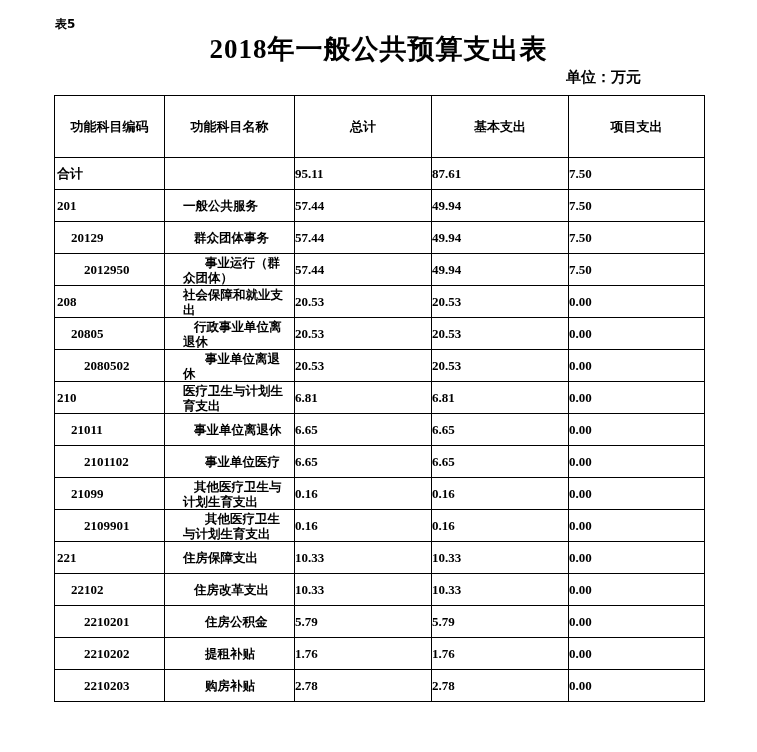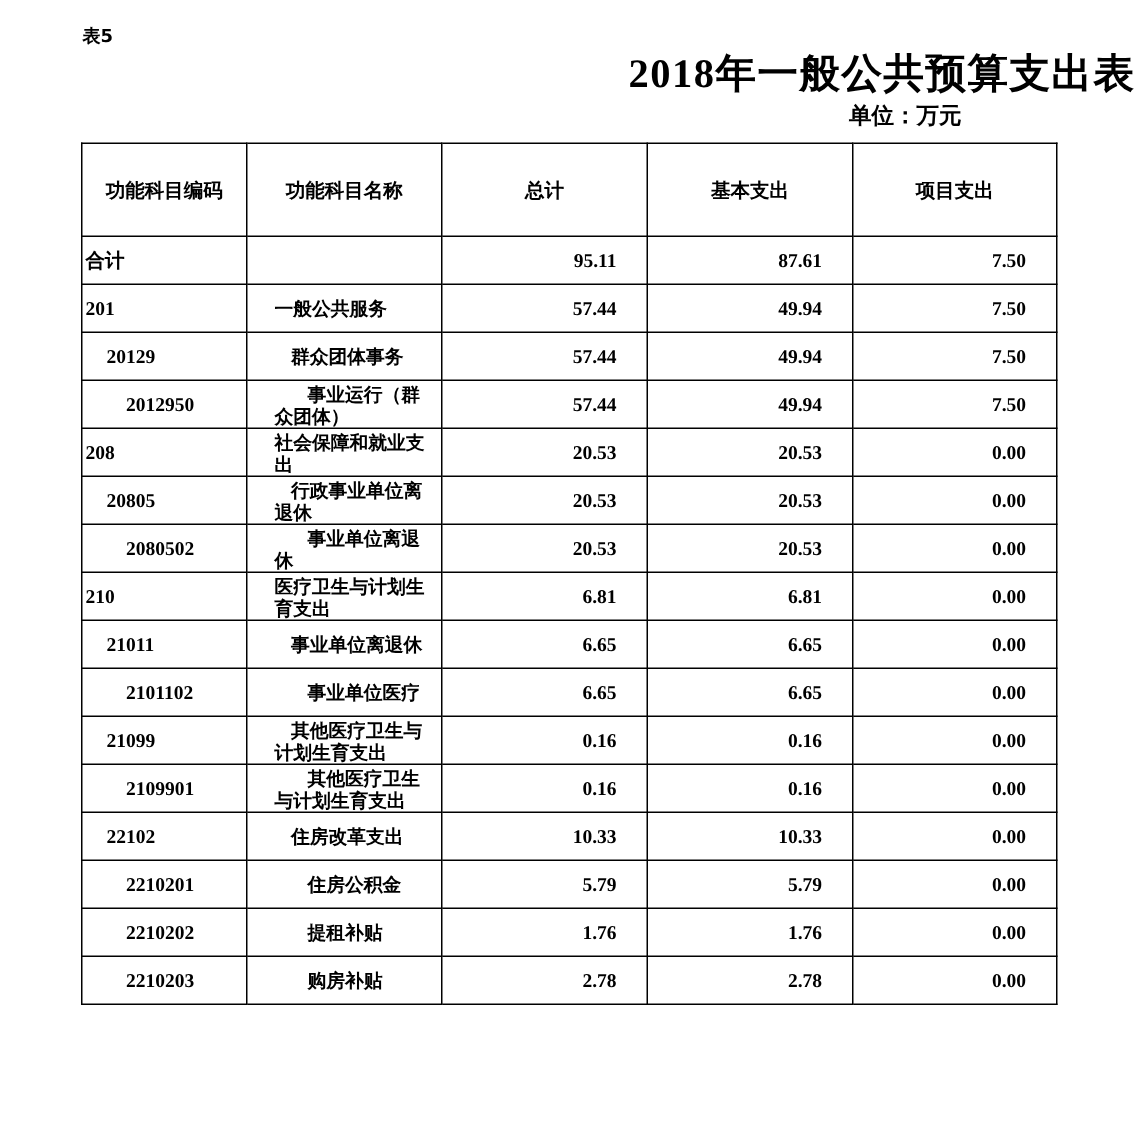--- a/index.html
+++ b/index.html
@@ -12,21 +12,21 @@
   }
   .page { position: relative; width: 695px; height: 752px; background: #fff; }
 
   .table-label {
     position: absolute; left: 55px; top: 16px;
     font-size: 12px; font-weight: bold;
     font-family: "DejaVu Sans", sans-serif;
   }
   .page-title {
     position: absolute; left: 0; top: 31px; width: 757px;
-    text-align: right;
+    text-align: center;
     font-size: 27px; font-weight: bold;
     letter-spacing: 1px;
     font-family: "Liberation Serif", "DejaVu Serif", serif;
   }
   .unit-label {
     position: absolute; right: 54px; top: 68px;
     font-size: 15px; font-weight: bold;
     font-family: Liberation Serif, serif;
   }
 
@@ -68,22 +68,21 @@
     padding-left: 18px;
     padding-right: 2px;
     word-break: break-all;
     font-family: "DejaVu Sans", sans-serif;
   }
   td.name.lvl1 { text-indent: 11px; }
   td.name.lvl2 { text-indent: 22px; }
 
   td.num {
     font-size: 13px;
-    text-align: right;
-    padding-right: 20px;
+    padding-right: 0;
     font-family: "Liberation Serif", serif;
     white-space: nowrap;
   }
 </style>
 </head>
 <body>
 
 <div class="page">
 
   <span class="table-label">表5</span>
@@ -188,20 +187,27 @@
       <td class="num">0.00</td>
     </tr>
         <tr>
       <td class="code lvl2">2109901</td>
       <td class="name lvl2">其他医疗卫生与计划生育支出</td>
       <td class="num">0.16</td>
       <td class="num">0.16</td>
       <td class="num">0.00</td>
     </tr>
         <tr>
+      <td class="code lvl0">221</td>
+      <td class="name lvl0">住房保障支出</td>
+      <td class="num">10.33</td>
+      <td class="num">10.33</td>
+      <td class="num">0.00</td>
+    </tr>
+        <tr>
       <td class="code lvl1">22102</td>
       <td class="name lvl1">住房改革支出</td>
       <td class="num">10.33</td>
       <td class="num">10.33</td>
       <td class="num">0.00</td>
     </tr>
         <tr>
       <td class="code lvl2">2210201</td>
       <td class="name lvl2">住房公积金</td>
       <td class="num">5.79</td>

